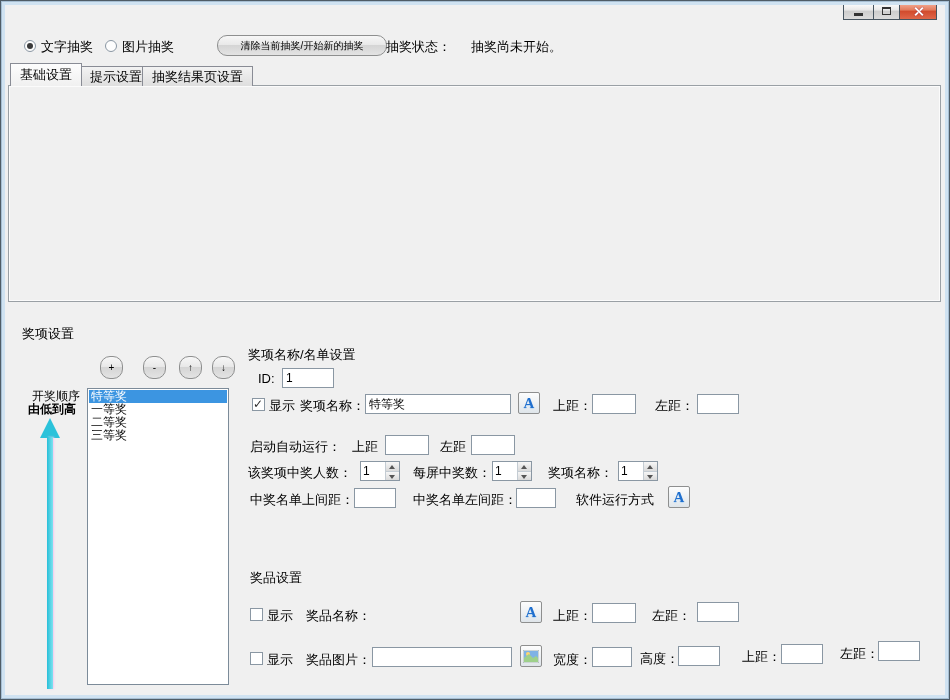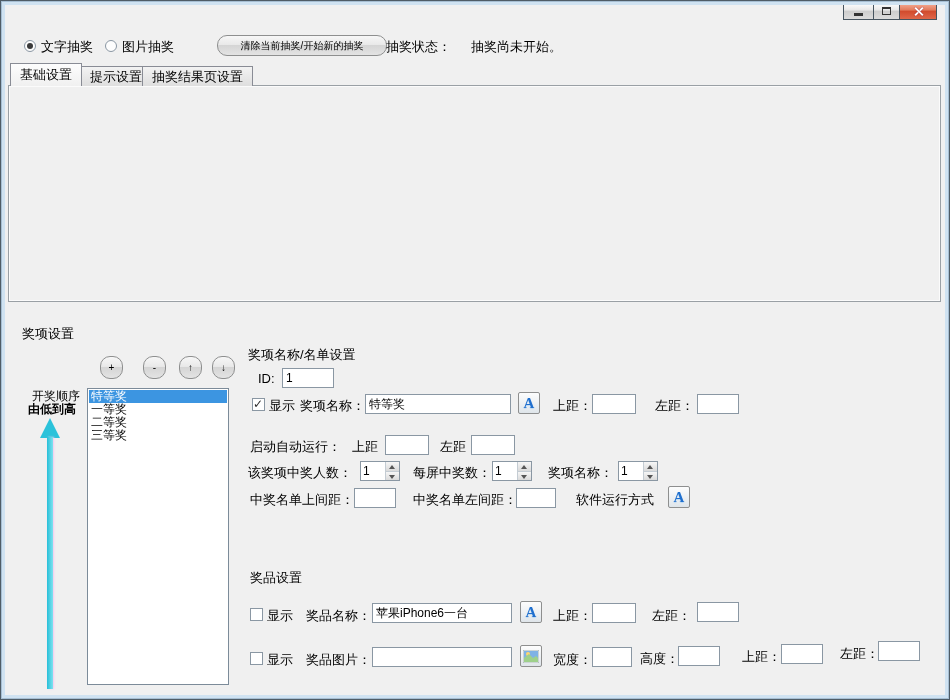--- a/index.html
+++ b/index.html
@@ -310,21 +310,20 @@
   <span class="lb" style="left:576px;top:491px;">软件运行方式</span>
   <div class="tb" style="left:668px;top:486px;">
       <span class="a-glyph">A</span>
     </div>
 
   <span class="sec" style="left:250px;top:569px;">奖品设置</span>
 
   <span class="ck" style="left:250px;top:608px;"></span>
   <span class="lb" style="left:267px;top:607px;">显示</span>
   <span class="lb" style="left:306px;top:607px;">奖品名称：</span>
-  <input class="ti" style="left: 372px; top: 603px; width: 140px;" value="苹果iPhone6一台">
   <div class="tb" style="left:520px;top:601px;">
       <span class="a-glyph">A</span>
     </div>
   <span class="lb" style="left:553px;top:607px;">上距：</span>
   <input class="ti" style="left: 592px; top: 603px; width: 44px;">
   <span class="lb" style="left:652px;top:607px;">左距：</span>
   <input class="ti" style="left: 697px; top: 602px; width: 42px;">
 
   <span class="ck" style="left:250px;top:652px;"></span>
   <span class="lb" style="left:267px;top:651px;">显示</span>

